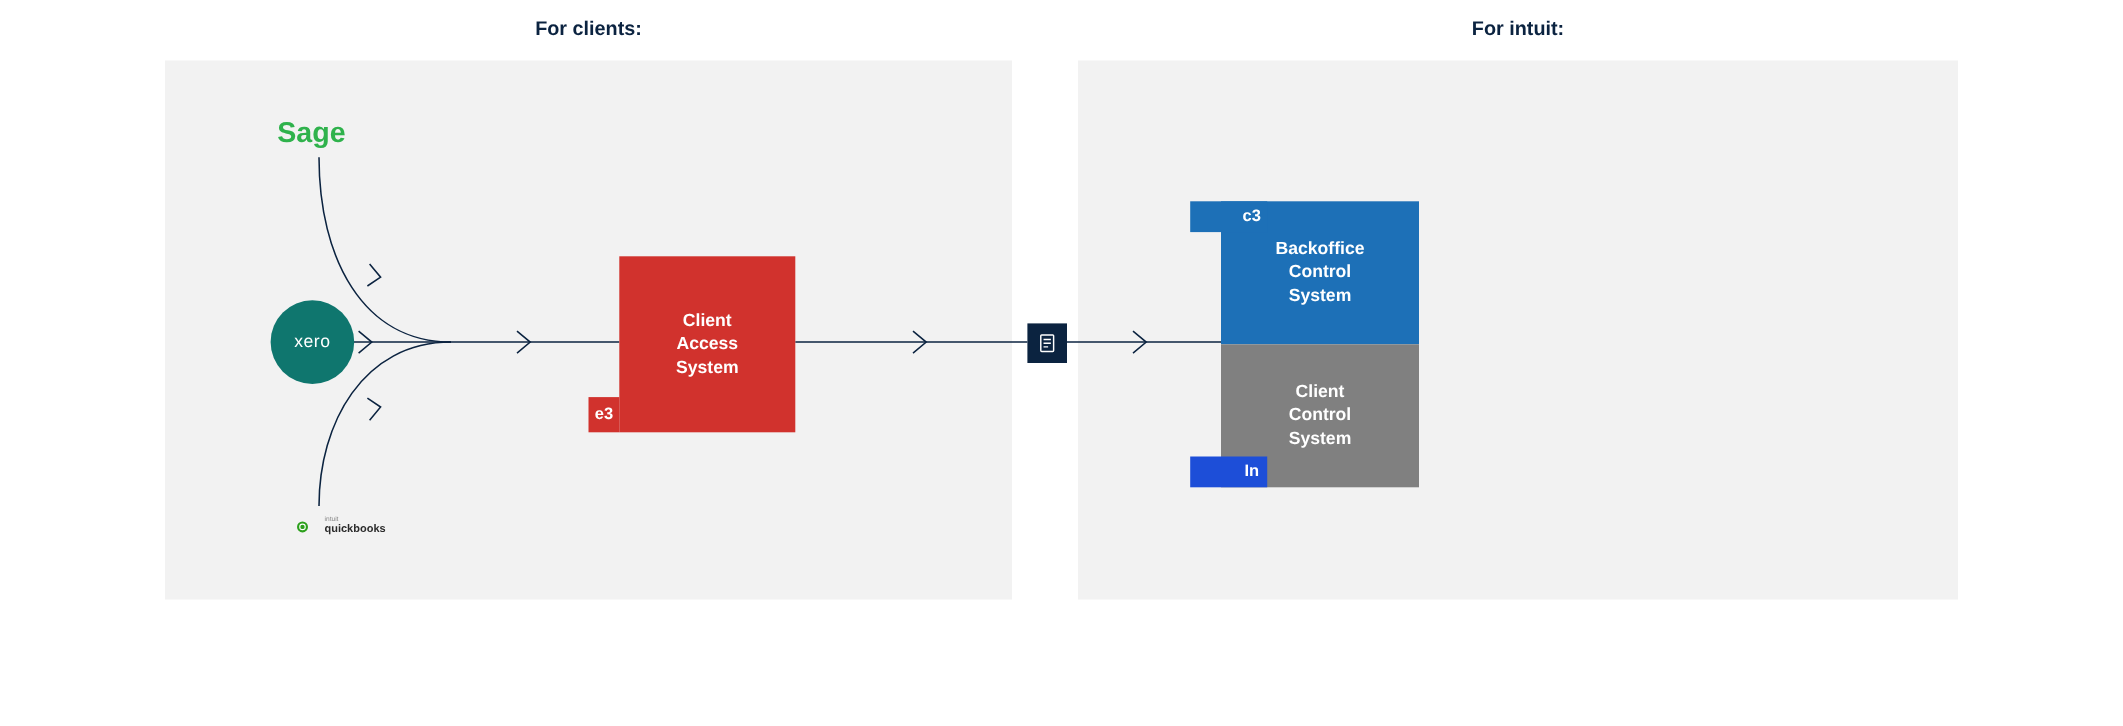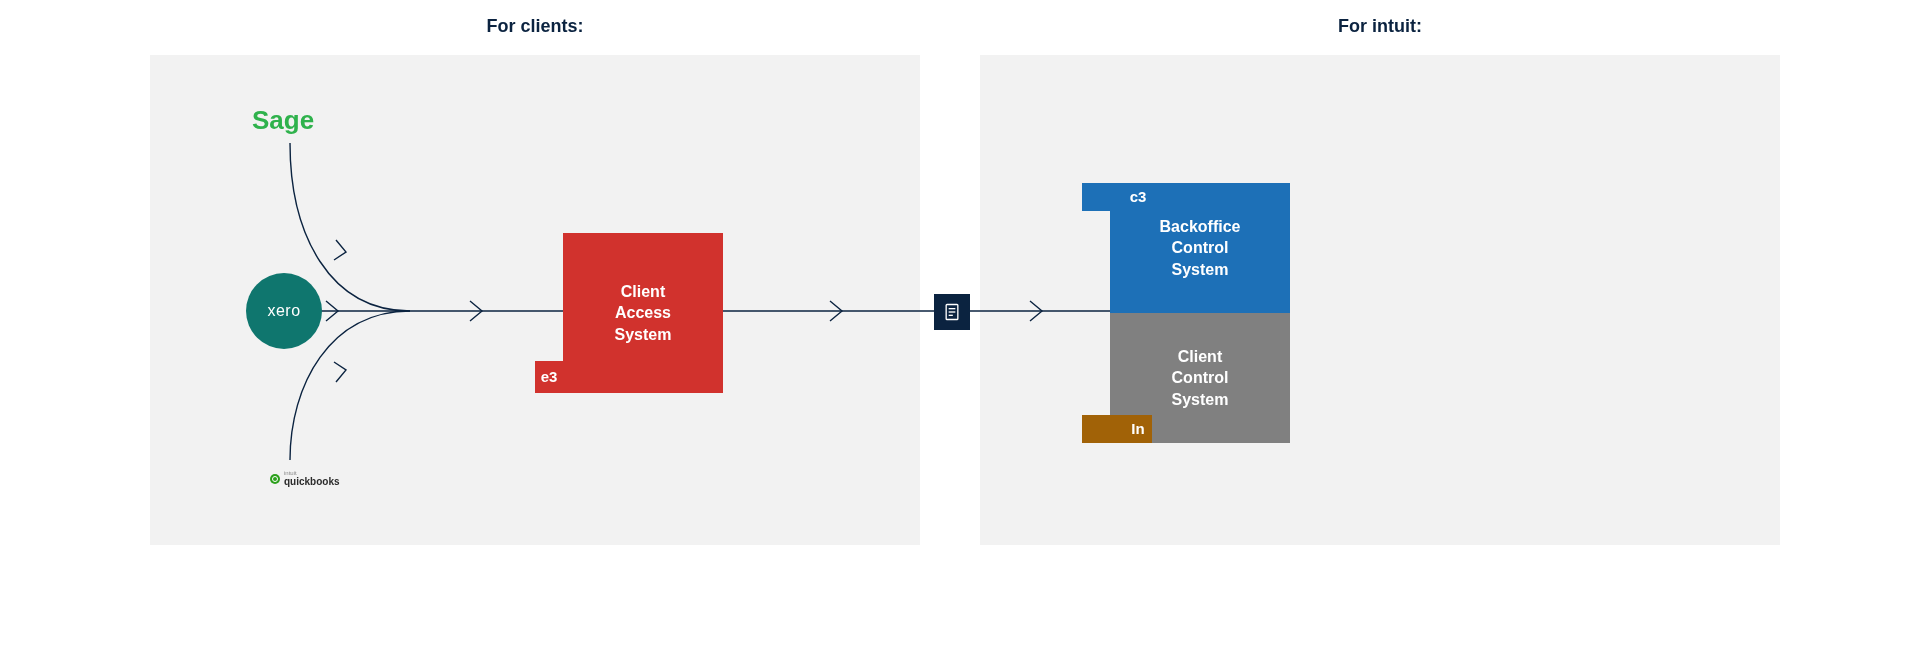--- a/index.html
+++ b/index.html
@@ -57,21 +57,21 @@
   font-size:26px;font-weight:700;
   color:#2fb24c;
 }
 
 
 .qb{
   position:absolute;
   left:270px; top:415px;
   font-size:10px;font-weight:700;
   color:#2b2b2b;
-  display:flex;align-items:center;gap:4px;
+  display:flex;align-items:center;gap:15px;
 }
 .qb .qb-dot{
   width:10px;height:10px;border-radius:50%;background:#2ca01c;display:inline-block;
   position:relative;
 }
 .qb .qb-dot::after{
   content:"";
   position:absolute;inset:2px;
   border:1px solid #fff;border-radius:50%;
 }
@@ -114,21 +114,21 @@
   display:flex;align-items:center;justify-content:center;
 }
 .c3{top:128px;background:#1d70b7}
 .la{top:258px;background:#808080}
 .c3 .tag,.la .tag{
   position:absolute;width:28px;height:28px;
   font-weight:700;font-size:15px;
   display:flex;align-items:center;justify-content:center;padding-left:42px;
 }
 .c3 .tag{left:-28px;top:0;background:#1d70b7;color:#fff}
-.la .tag{left:-28px;bottom:0;background:#a16207;color:#fff}
+.la .tag{left:-28px;bottom:0;background:#1d4ed8;color:#fff}
 
 
 .connectors{
   position:absolute;inset:0;
   width:1930px;height:490px;
 }
 .connectors path, .connectors line{
   stroke:#0b2340;stroke-width:1.4;fill:none;
 }
 .arrowhead{fill:none;stroke:#0b2340;stroke-width:1.4}

